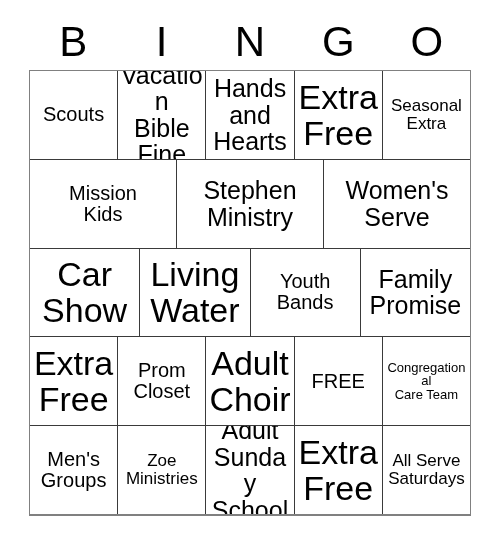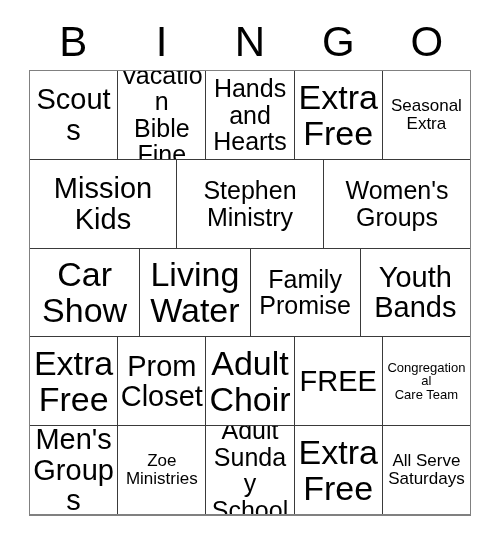--- a/index.html
+++ b/index.html
@@ -87,21 +87,21 @@
   .cell-text {
     display: block;
     width: 100%;
     line-height: 1.06;
     word-wrap: break-word;
     white-space: pre-line;
   }
 
   
   .size-xl .cell-text { font-size: 34px; }
-  .size-lg .cell-text { font-size: 29px; }
+  .size-lg .cell-text { font-size: 20px; }
   .size-md .cell-text { font-size: 25px; }
   .size-sm .cell-text { font-size: 17px; }
   .size-xs .cell-text { font-size: 13px; }
 </style>
 </head>
 <body>
 
 <div id="bingo-card">
 
   <div id="header-row">
@@ -142,40 +142,40 @@
       <div class="cell size-lg">
           <span class="cell-text">Mission
 Kids</span>
         </div>
       <div class="cell size-md">
           <span class="cell-text">Stephen
 Ministry</span>
         </div>
       <div class="cell size-md">
           <span class="cell-text">Women's
-Groups</span>
+Serve</span>
         </div>
     </div>
 
     <div class="grid-row">
       <div class="cell size-xl">
           <span class="cell-text">Car
 Show</span>
         </div>
       <div class="cell size-xl">
           <span class="cell-text">Living
 Water</span>
         </div>
+      <div class="cell size-lg">
+          <span class="cell-text">Youth
+Bands</span>
+        </div>
       <div class="cell size-md">
           <span class="cell-text">Family
 Promise</span>
-        </div>
-      <div class="cell size-lg">
-          <span class="cell-text">Youth
-Bands</span>
         </div>
     </div>
 
     <div class="grid-row">
       <div class="cell size-xl">
           <span class="cell-text">Extra
 Free</span>
         </div>
       <div class="cell size-lg">
           <span class="cell-text">Prom

